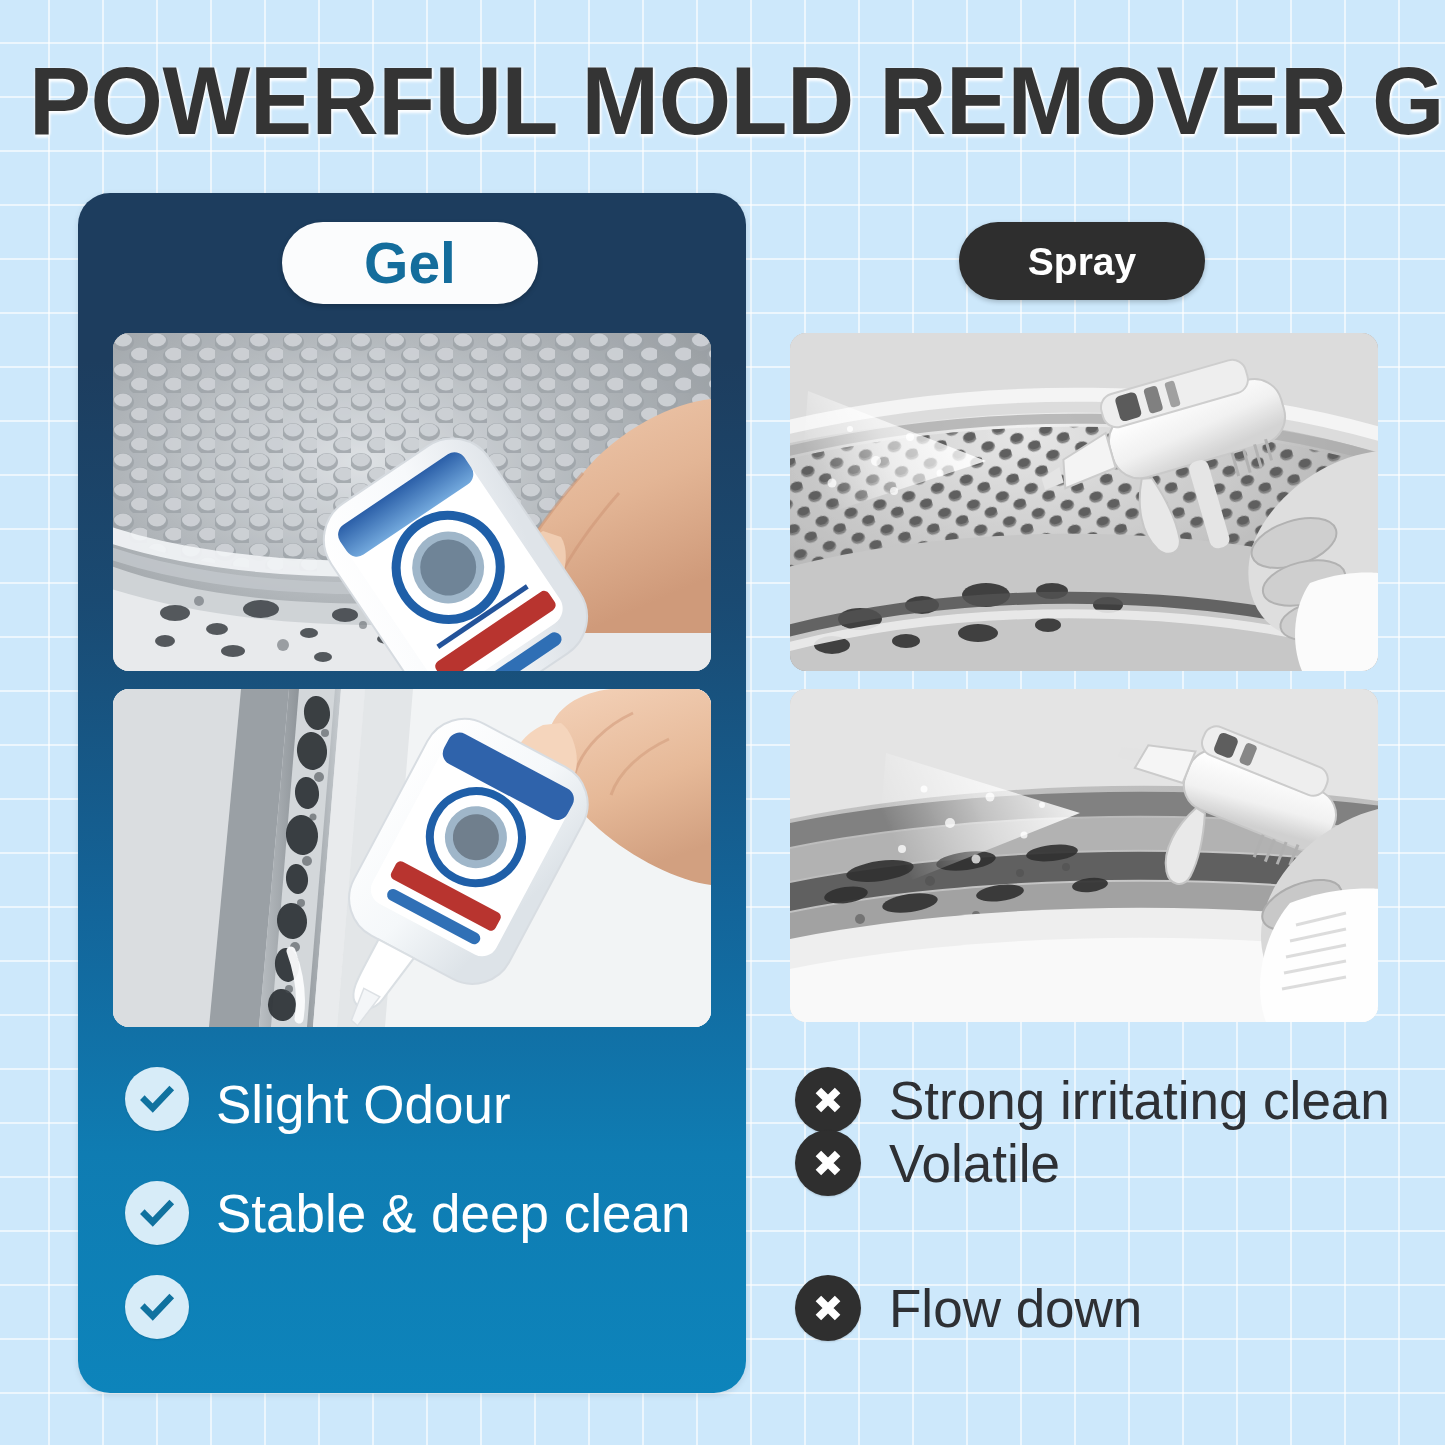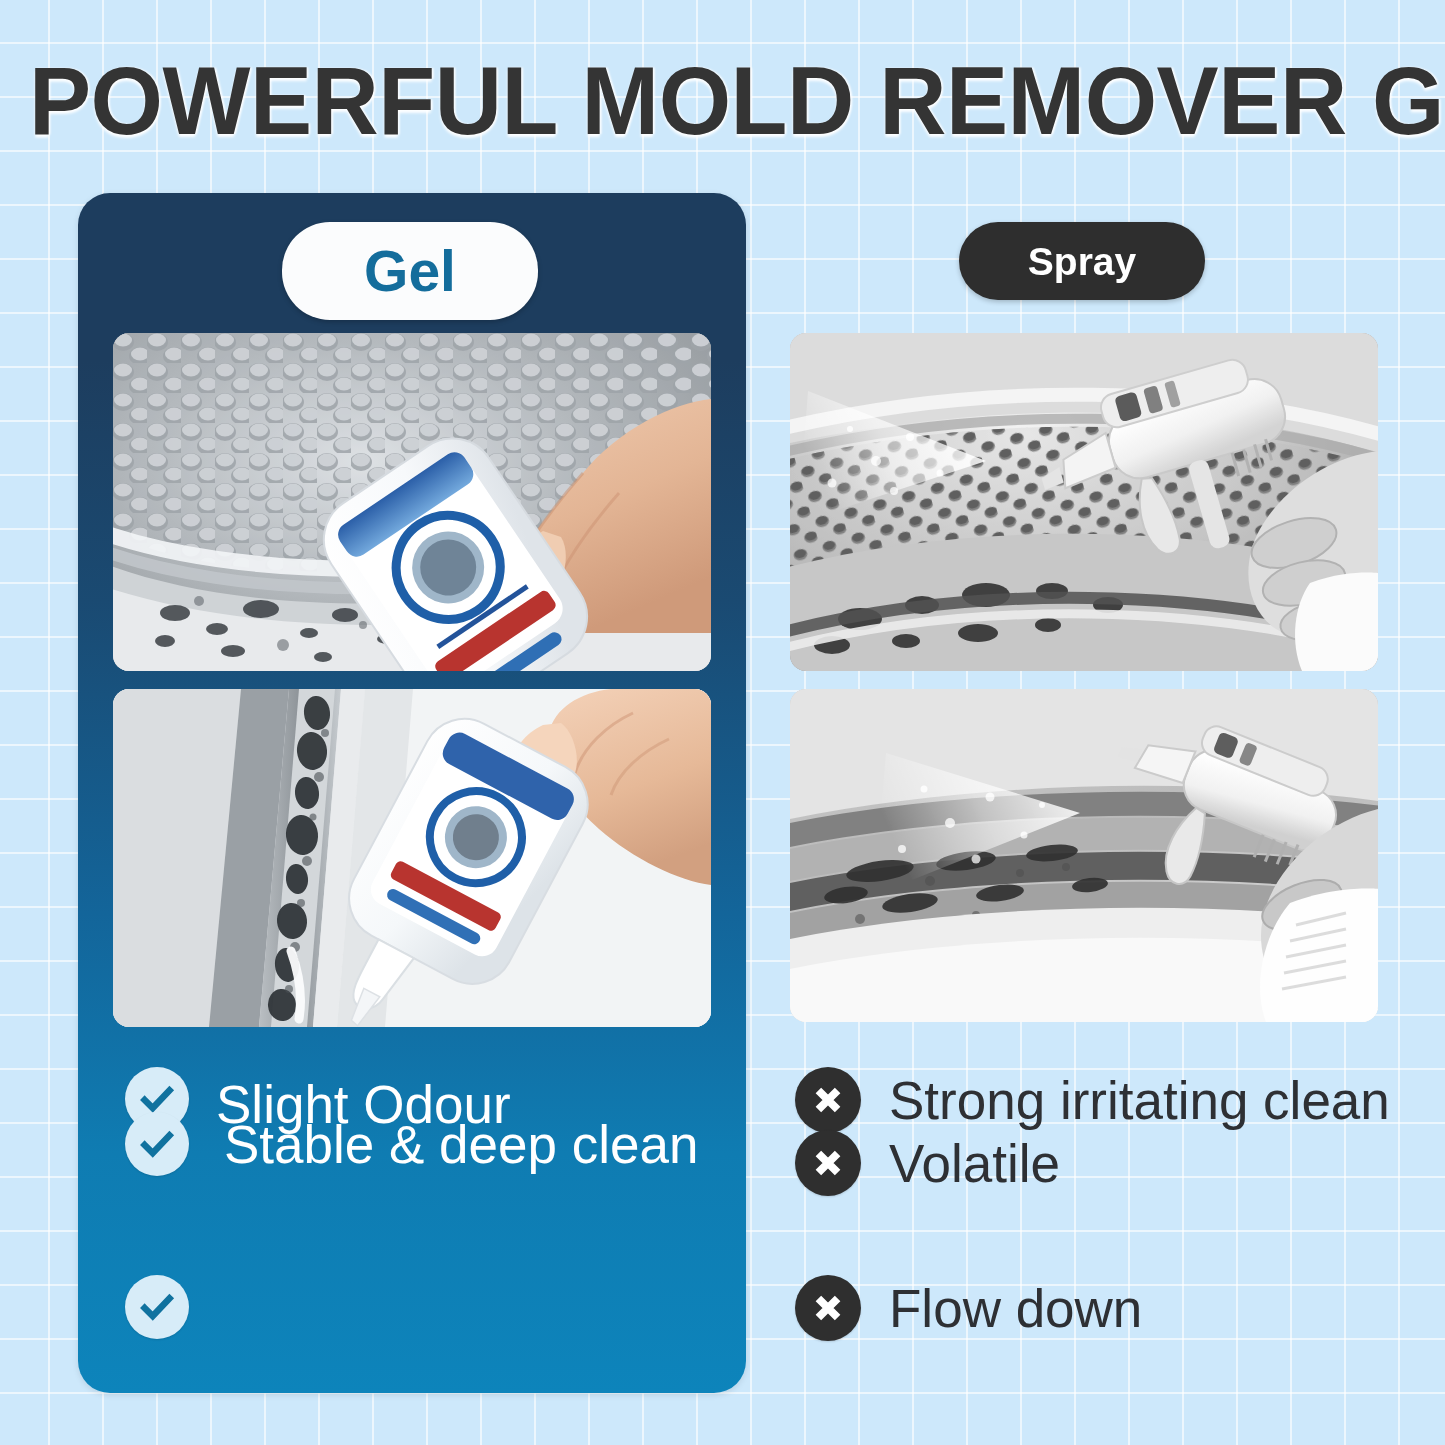--- a/index.html
+++ b/index.html
@@ -72,21 +72,21 @@
     justify-content: center;
     border-radius: 48px;
     font-weight: bold;
     line-height: 1;
     white-space: nowrap;
   }
   #badge-gel {
     left: 282px;
     top: 222px;
     width: 256px;
-    height: 98px;
+    height: 82px;
     background: #fbfcfd;
     color: #146d9c;
     font-size: 57px;
     box-shadow: 0 2px 5px rgba(0,0,0,0.22);
     z-index: 6;
   }
   #badge-spray {
     left: 959px;
     top: 222px;
     width: 246px;
@@ -138,21 +138,21 @@
     width: 64px; height: 64px;
     background: #d7ecf8;
     margin-right: 27px;
     box-shadow: 0 1px 2px rgba(0,0,0,0.12);
   }
   .row-check .feature-label {
     color: #ffffff;
     font-size: 53px;
   }
   #feat-check-0 { top: 1067px; align-items: flex-end; }
-  #feat-check-1 { top: 1112px; gap: 8px; }
+  #feat-check-1 { top: 1181px; }
   #feat-check-2 { top: 1275px; }
 
   
   .row-cross { left: 795px; }
   .row-cross .feature-icon {
     width: 66px; height: 66px;
     background: #2f2f2f;
     margin-right: 28px;
     box-shadow: 0 1px 2px rgba(0,0,0,0.14);
   }

